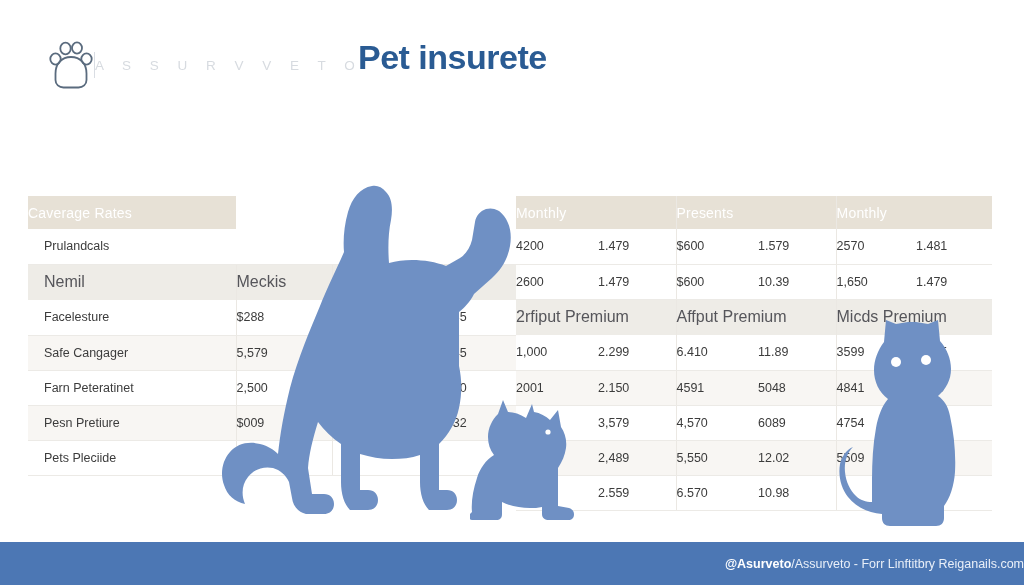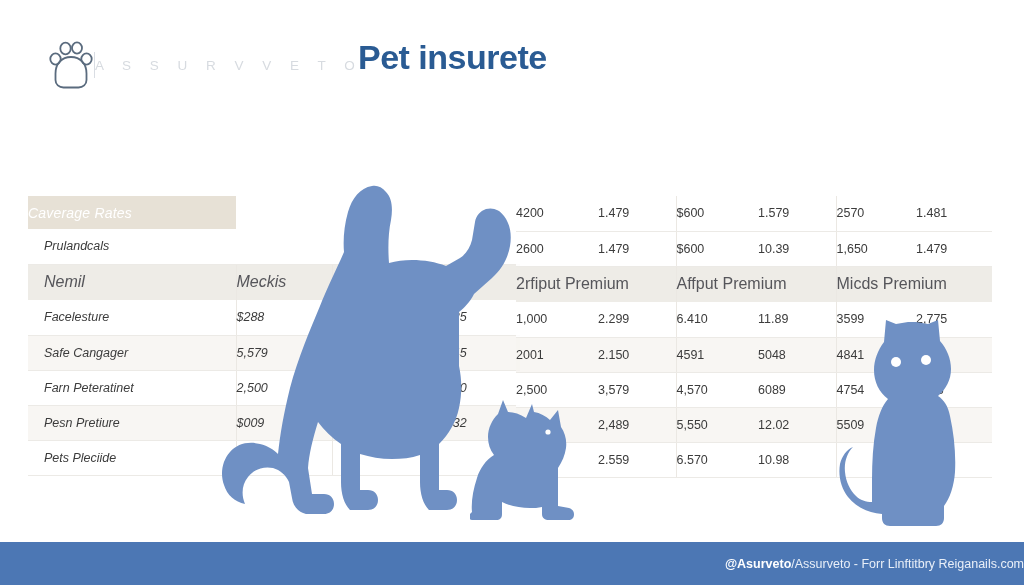--- a/index.html
+++ b/index.html
@@ -91,21 +91,21 @@
     border-bottom: 1px solid #eceae6;
     background: rgba(252,251,249,0.82);
   }
   .row-cell.alt { background: rgba(246,244,240,0.82); }
   .row-cell.plain { background: rgba(255,255,255,0.86); }
   .pad-l { padding-left: 16px !important; }
   .num { text-align: center; }
   .vline { border-left: 1px solid #ebe8e3; }
 
   
-  #table-left { left: 28px; top: 196px; width: 492px; font-style: italic; }
+  #table-left { left: 28px; top: 196px; width: 492px; }
   
   #table-right { left: 516px; top: 196px; width: 476px; }
 
   
   .animal {
     position: absolute;
     fill: #6f90c4;
     pointer-events: none;
   }
   #dog-silhouette { left: 196px; top: 182px; width: 324px; height: 340px; }
@@ -215,20 +215,25 @@
   <table class="tbl" id="table-right">
     <colgroup>
       <col style="width:82px">
         <col style="width:78px">
       <col style="width:82px">
         <col style="width:78px">
       <col style="width:80px">
         <col style="width:76px">
     </colgroup>
     <tbody>
+      <tr>
+        <td class="band-head" colspan="2">Monthly</td>
+        <td class="band-head vline" colspan="2">Presents</td>
+        <td class="band-head vline" colspan="2">Monthly</td>
+      </tr>
       <tr>
         <td class="row-cell plain num">4200</td>
         <td class="row-cell plain num">1.479</td>
         <td class="row-cell plain num vline">$600</td>
         <td class="row-cell plain num">1.579</td>
         <td class="row-cell plain num vline">2570</td>
         <td class="row-cell plain num">1.481</td>
       </tr>
       <tr>
         <td class="row-cell plain num">2600</td>

